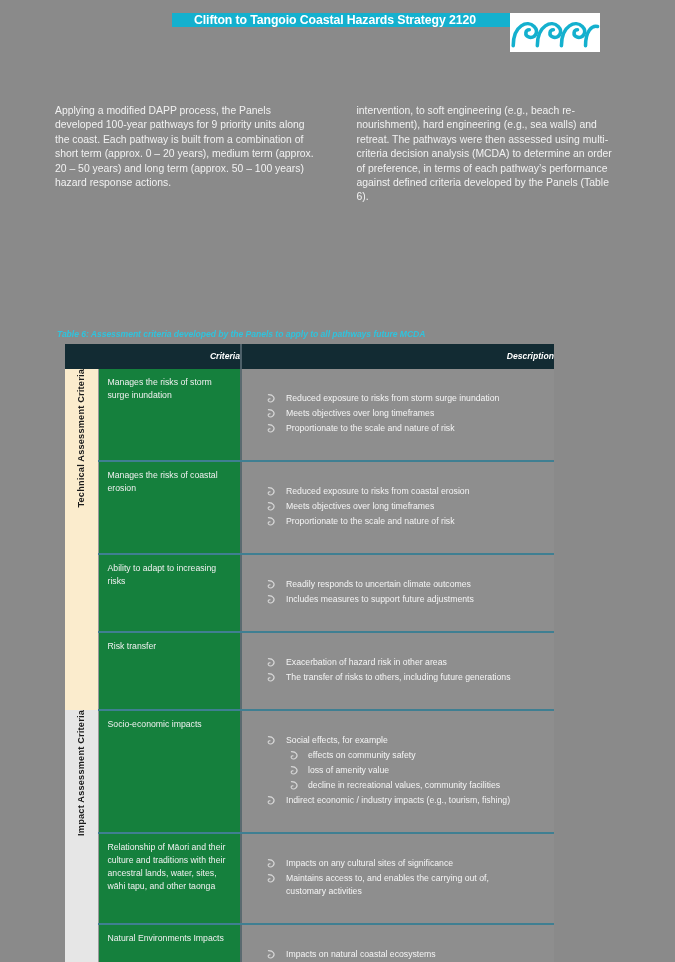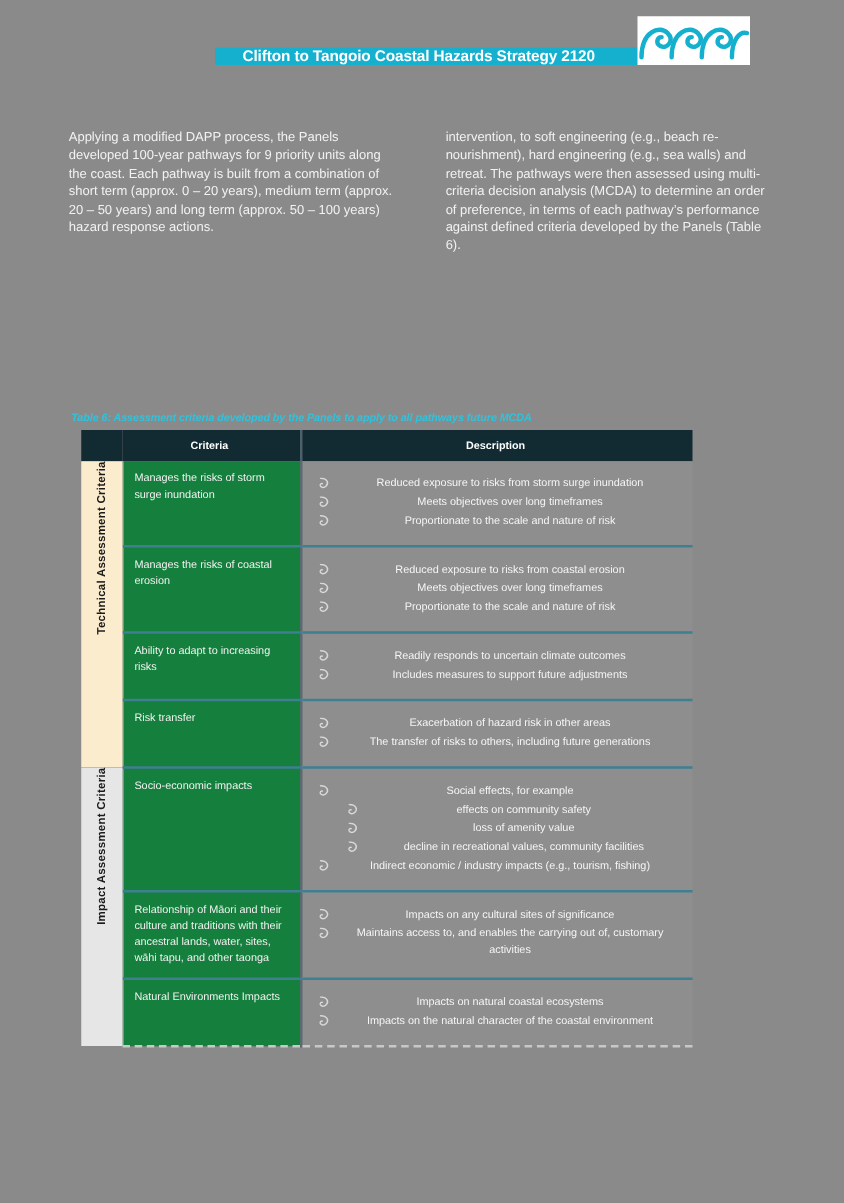--- a/index.html
+++ b/index.html
@@ -17,21 +17,21 @@
   }
 
   
   .header-band {
     position: absolute;
     left: 172px;
     top: 13px;
     width: 428px;
     height: 39px;
     display: flex;
-    align-items: flex-end;
+    align-items: flex-start;
   }
   .header-title-box {
     background: #14b0ce;
     flex: 0 0 338px;
     display: flex;
     align-items: center;
     padding-left: 22px;
     box-sizing: border-box;
   }
   .header-title {
@@ -101,23 +101,24 @@
   table.criteria td {
     vertical-align: top;
     box-sizing: border-box;
   }
   
   .thead-row th {
     background: #122b33;
     color: #ffffff;
     font-size: 8.6px;
     font-weight: bold;
-    text-align: center;
-    padding: 7px 12px 8px 9px;
+    text-align: right;
+    padding: 7px 0 8px 9px;
     border: none;
+    font-style: italic;
   }
   .th-spacer { width: 33px; background: #122b33 !important; }
   .th-criteria { width: 143px; }
   .th-description { width: 313px; border-left: 2px solid #4d6069 !important; }
 
   
   td.group-label {
     width: 33px;
     padding: 0;
     text-align: center;
@@ -153,24 +154,23 @@
     padding: 7px 8px 9px 0;
     border-bottom: 2px solid #3f7f92;
     border-left: 2px solid #5a6a70;
   }
   tr.last-row td.crit-cell,
   tr.last-row td.desc-cell {
     border-bottom: 2px dashed #c8c8c8;
   }
 
   ul.bullets {
-    margin: 4px;
+    margin: 16px;
     padding: 0;
     list-style: none;
-    text-align: center;
   }
   ul.bullets > li {
     position: relative;
     padding-left: 28px;
     margin-bottom: 2px;
   }
   ul.bullets > li > .koru-bullet {
     position: absolute;
     left: 9px;
     top: 2px;

